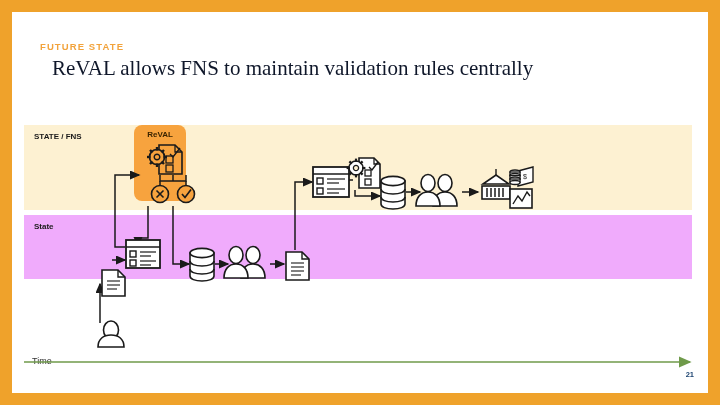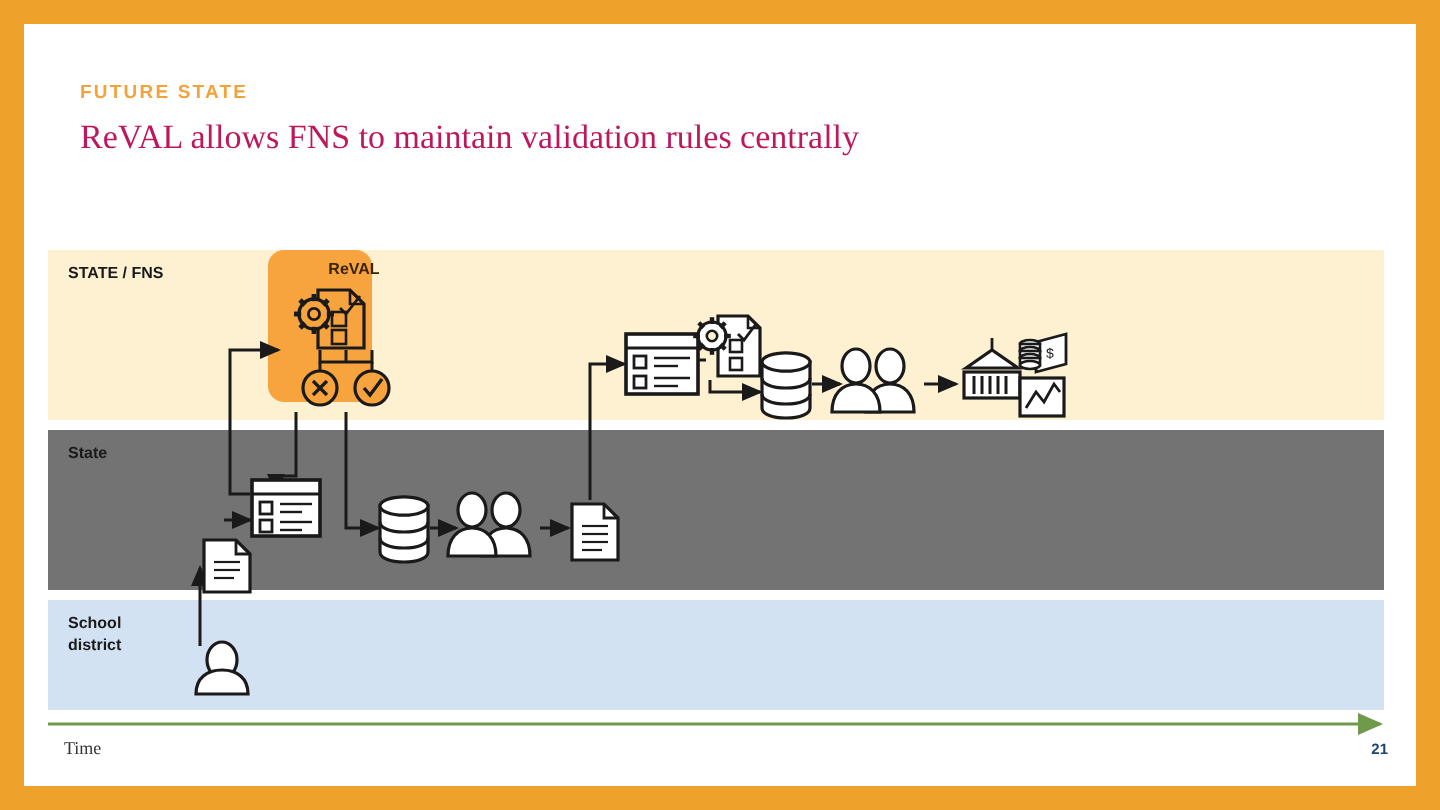--- a/index.html
+++ b/index.html
@@ -12,53 +12,52 @@
     position:absolute;left:12px;top:12px;width:696px;height:381px;
     background:#FFFFFF;overflow:hidden;
   }
   
   #eyebrow{
     position:absolute;left:28px;top:17px;
     font-size:9.5px;font-weight:bold;letter-spacing:1.1px;
     color:#F2A33C;font-family:"Liberation Sans", sans-serif;margin-top:12px;
   }
   #headline{
-    position:absolute;left:28px;top:44px;width:640px;
+    position:absolute;left:40px;top:44px;width:640px;
     font-family:"Liberation Serif", serif;
-    font-size:17px;line-height:25px;color:#be185d;
+    font-size:21px;line-height:25px;color:#0f172a;
   }
   #headline .l{display:block;white-space:nowrap;}
   
   .band{position:absolute;left:12px;width:668px;}
   #band-usda {top:113px;height:85px;background:#FDF1D2;}
-  #band-state{top:203px;height:80px;background:#737373;}
+  #band-state{top:203px;height:64px;background:#f0abfc;}
   #band-school{top:288px;height:55px;background:#D3E2F2;}
   .band-label{
     position:absolute;left:10px;top:7px;
     font-size:8px;font-weight:bold;color:#1A1A1A;line-height:10.5px;
     font-family:"Liberation Sans", sans-serif;
   }
   
   #art{position:absolute;left:0;top:0;width:696px;height:381px;}
   
   #reval-box{
     position:absolute;left:122px;top:113px;width:52px;height:76px;
     background:#F7A33E;border-radius:8px;
   }
   #reval-label{
     position:absolute;left:0;top:5px;width:52px;text-align:center;
     font-size:8px;font-weight:bold;color:#3A2400;
     font-family:"Liberation Sans", sans-serif;
-    margin-left:17px;
   }
   
   #time-text{
-    position:absolute;left:20px;top:357px;
+    position:absolute;left:20px;top:344px;
     font-size:9px;color:#333333;
-    font-family:Liberation Serif, serif;
+    font-family:Liberation Sans, sans-serif;
   }
   #page-num{
     position:absolute;right:14px;top:358px;
     font-size:7.5px;font-weight:bold;color:#1D4471;
     font-family:"Liberation Sans", sans-serif;
   }
 </style>
 </head>
 <body>
 
@@ -68,23 +67,20 @@
 
   <div id="headline">
     <span class="l">ReVAL allows FNS to maintain validation rules centrally</span>
   </div>
 
   <div class="band" id="band-usda">
     <div class="band-label">STATE / FNS</div>
   </div>
   <div class="band" id="band-state">
     <div class="band-label">State</div>
-  </div>
-  <div class="band" id="band-school">
-    <div class="band-label">School<br>district</div>
   </div>
 
   <svg id="art" viewBox="0 0 696 381" style="z-index: 2; position: absolute;">
     <defs>
       <marker id="ah" markerWidth="7" markerHeight="7" refX="6" refY="3" orient="auto">
         <path d="M0,0 L7,3 L0,6 z" fill="#1A1A1A"></path>
       </marker>
       <marker id="ahg" markerWidth="8" markerHeight="8" refX="7" refY="3.5" orient="auto">
         <path d="M0,0 L8,3.5 L0,7 z" fill="#6F9A4A"></path>
       </marker>

